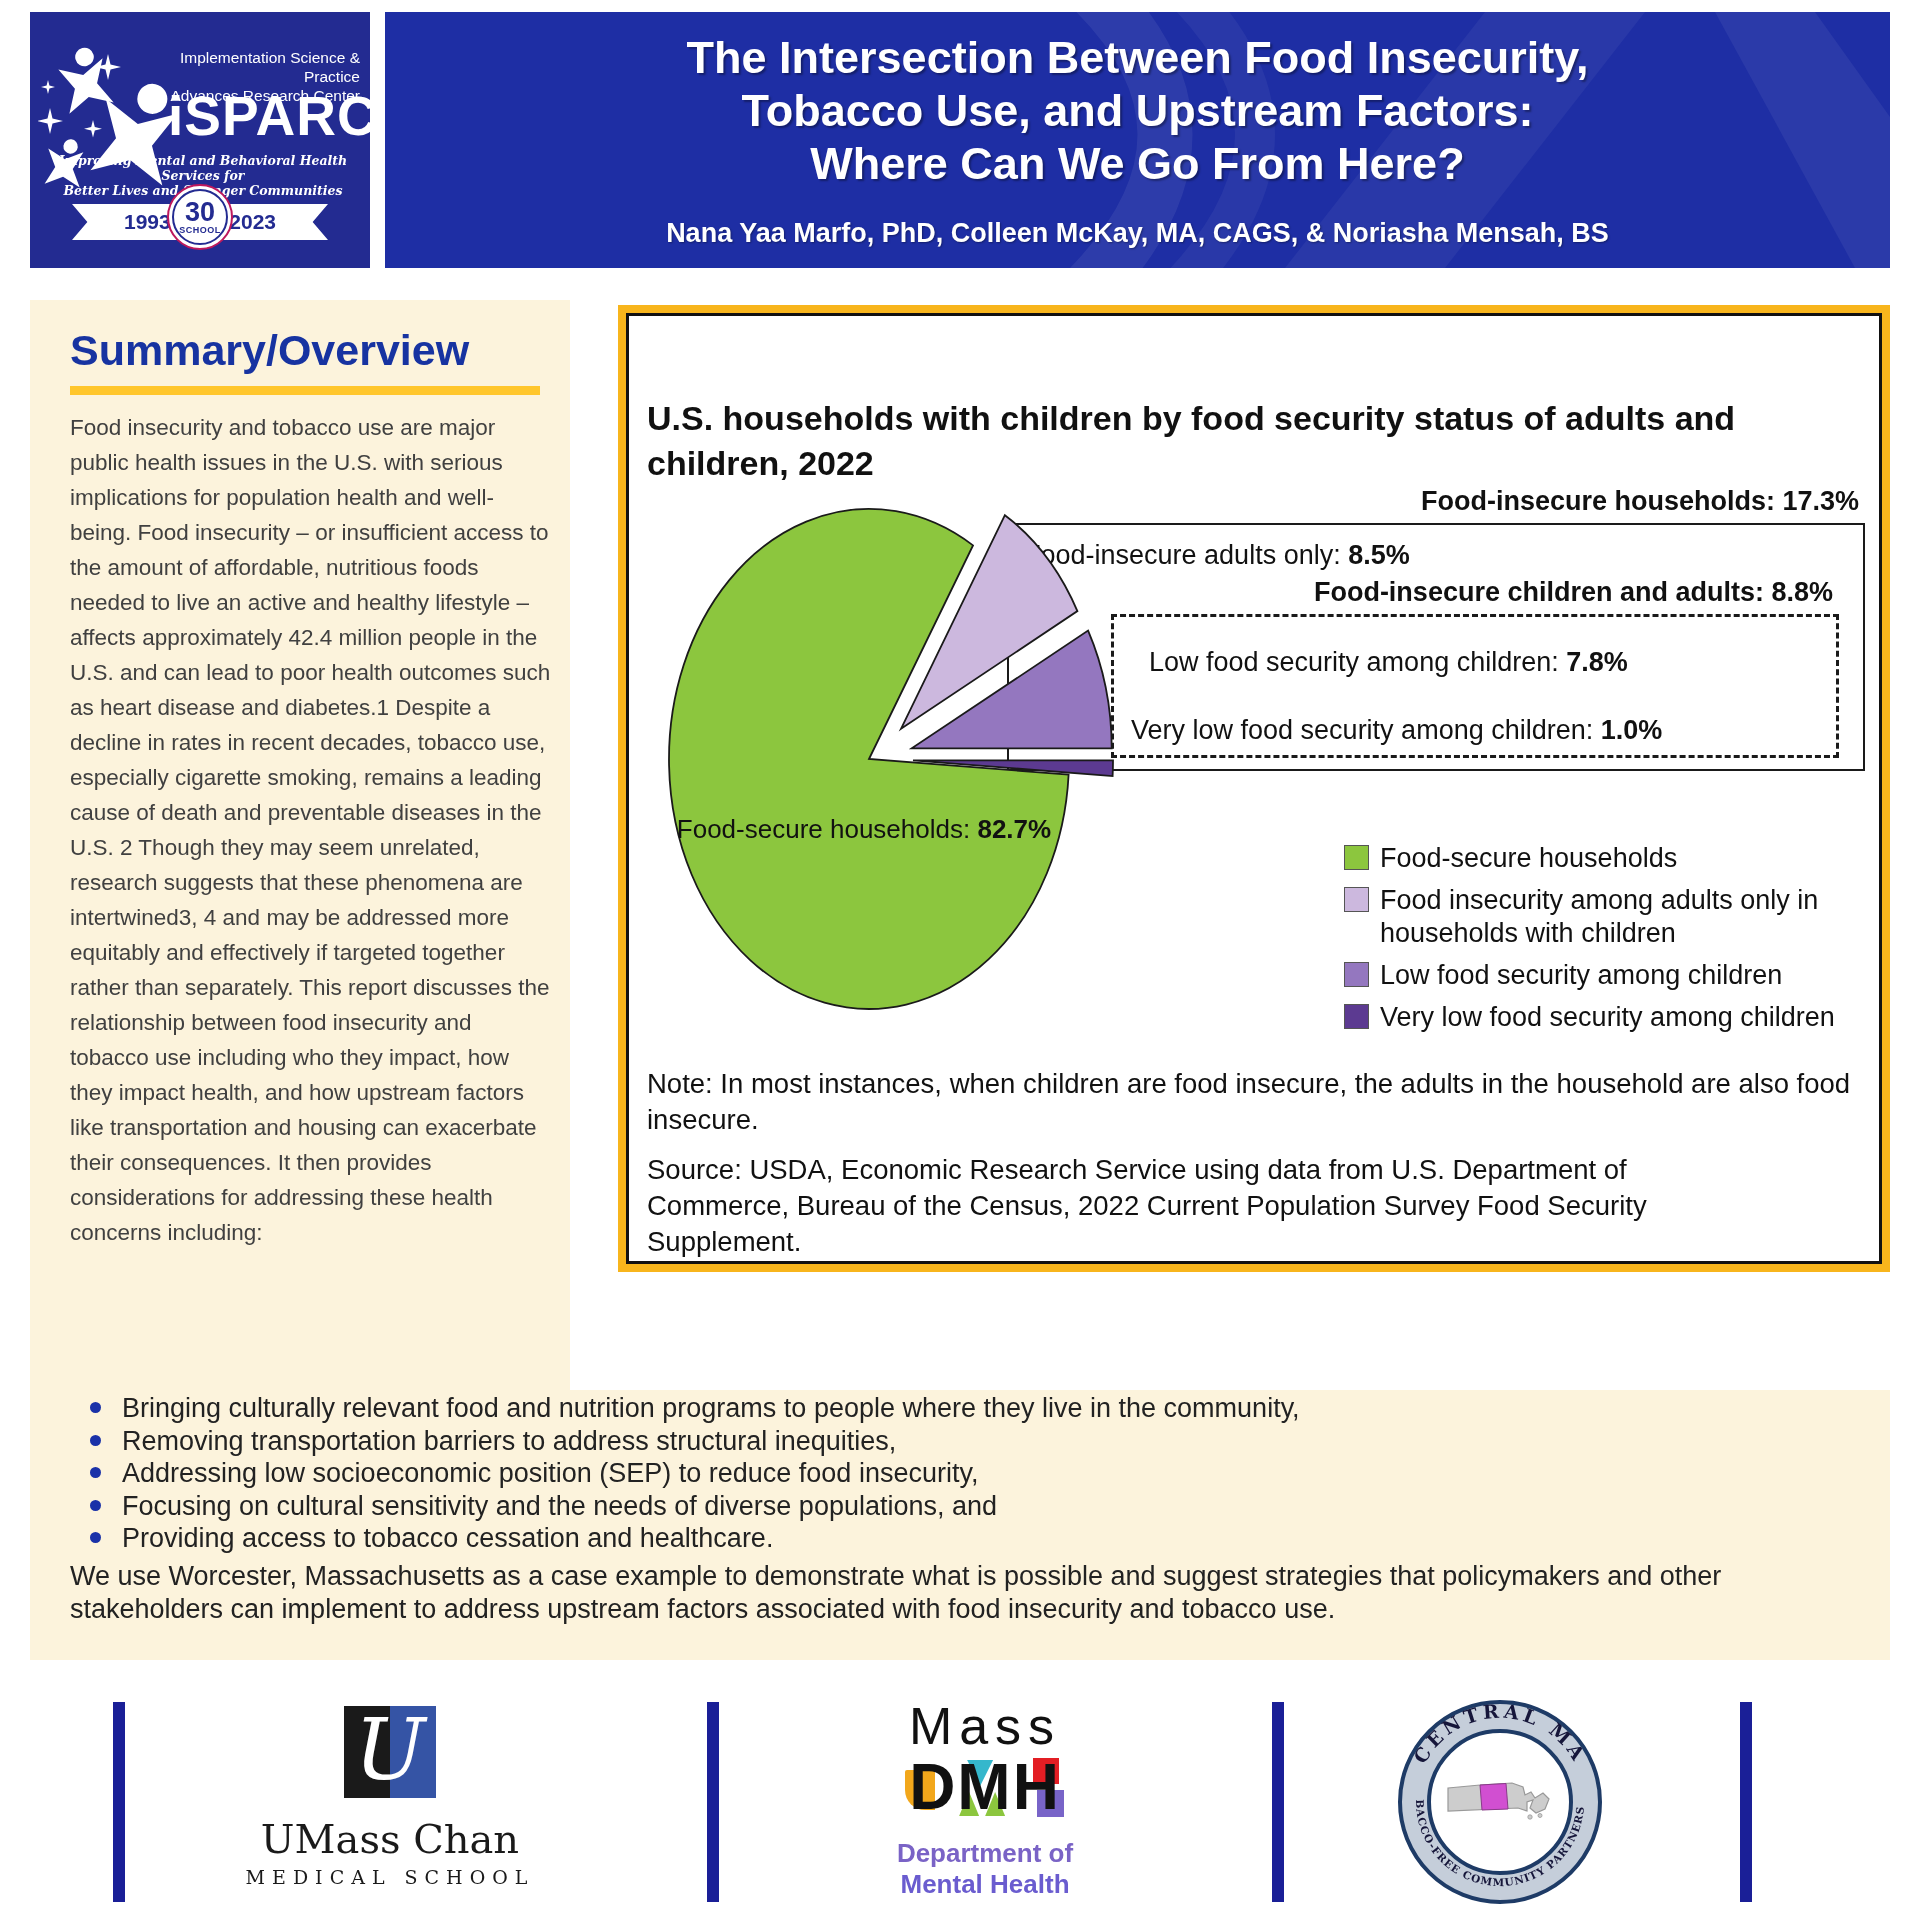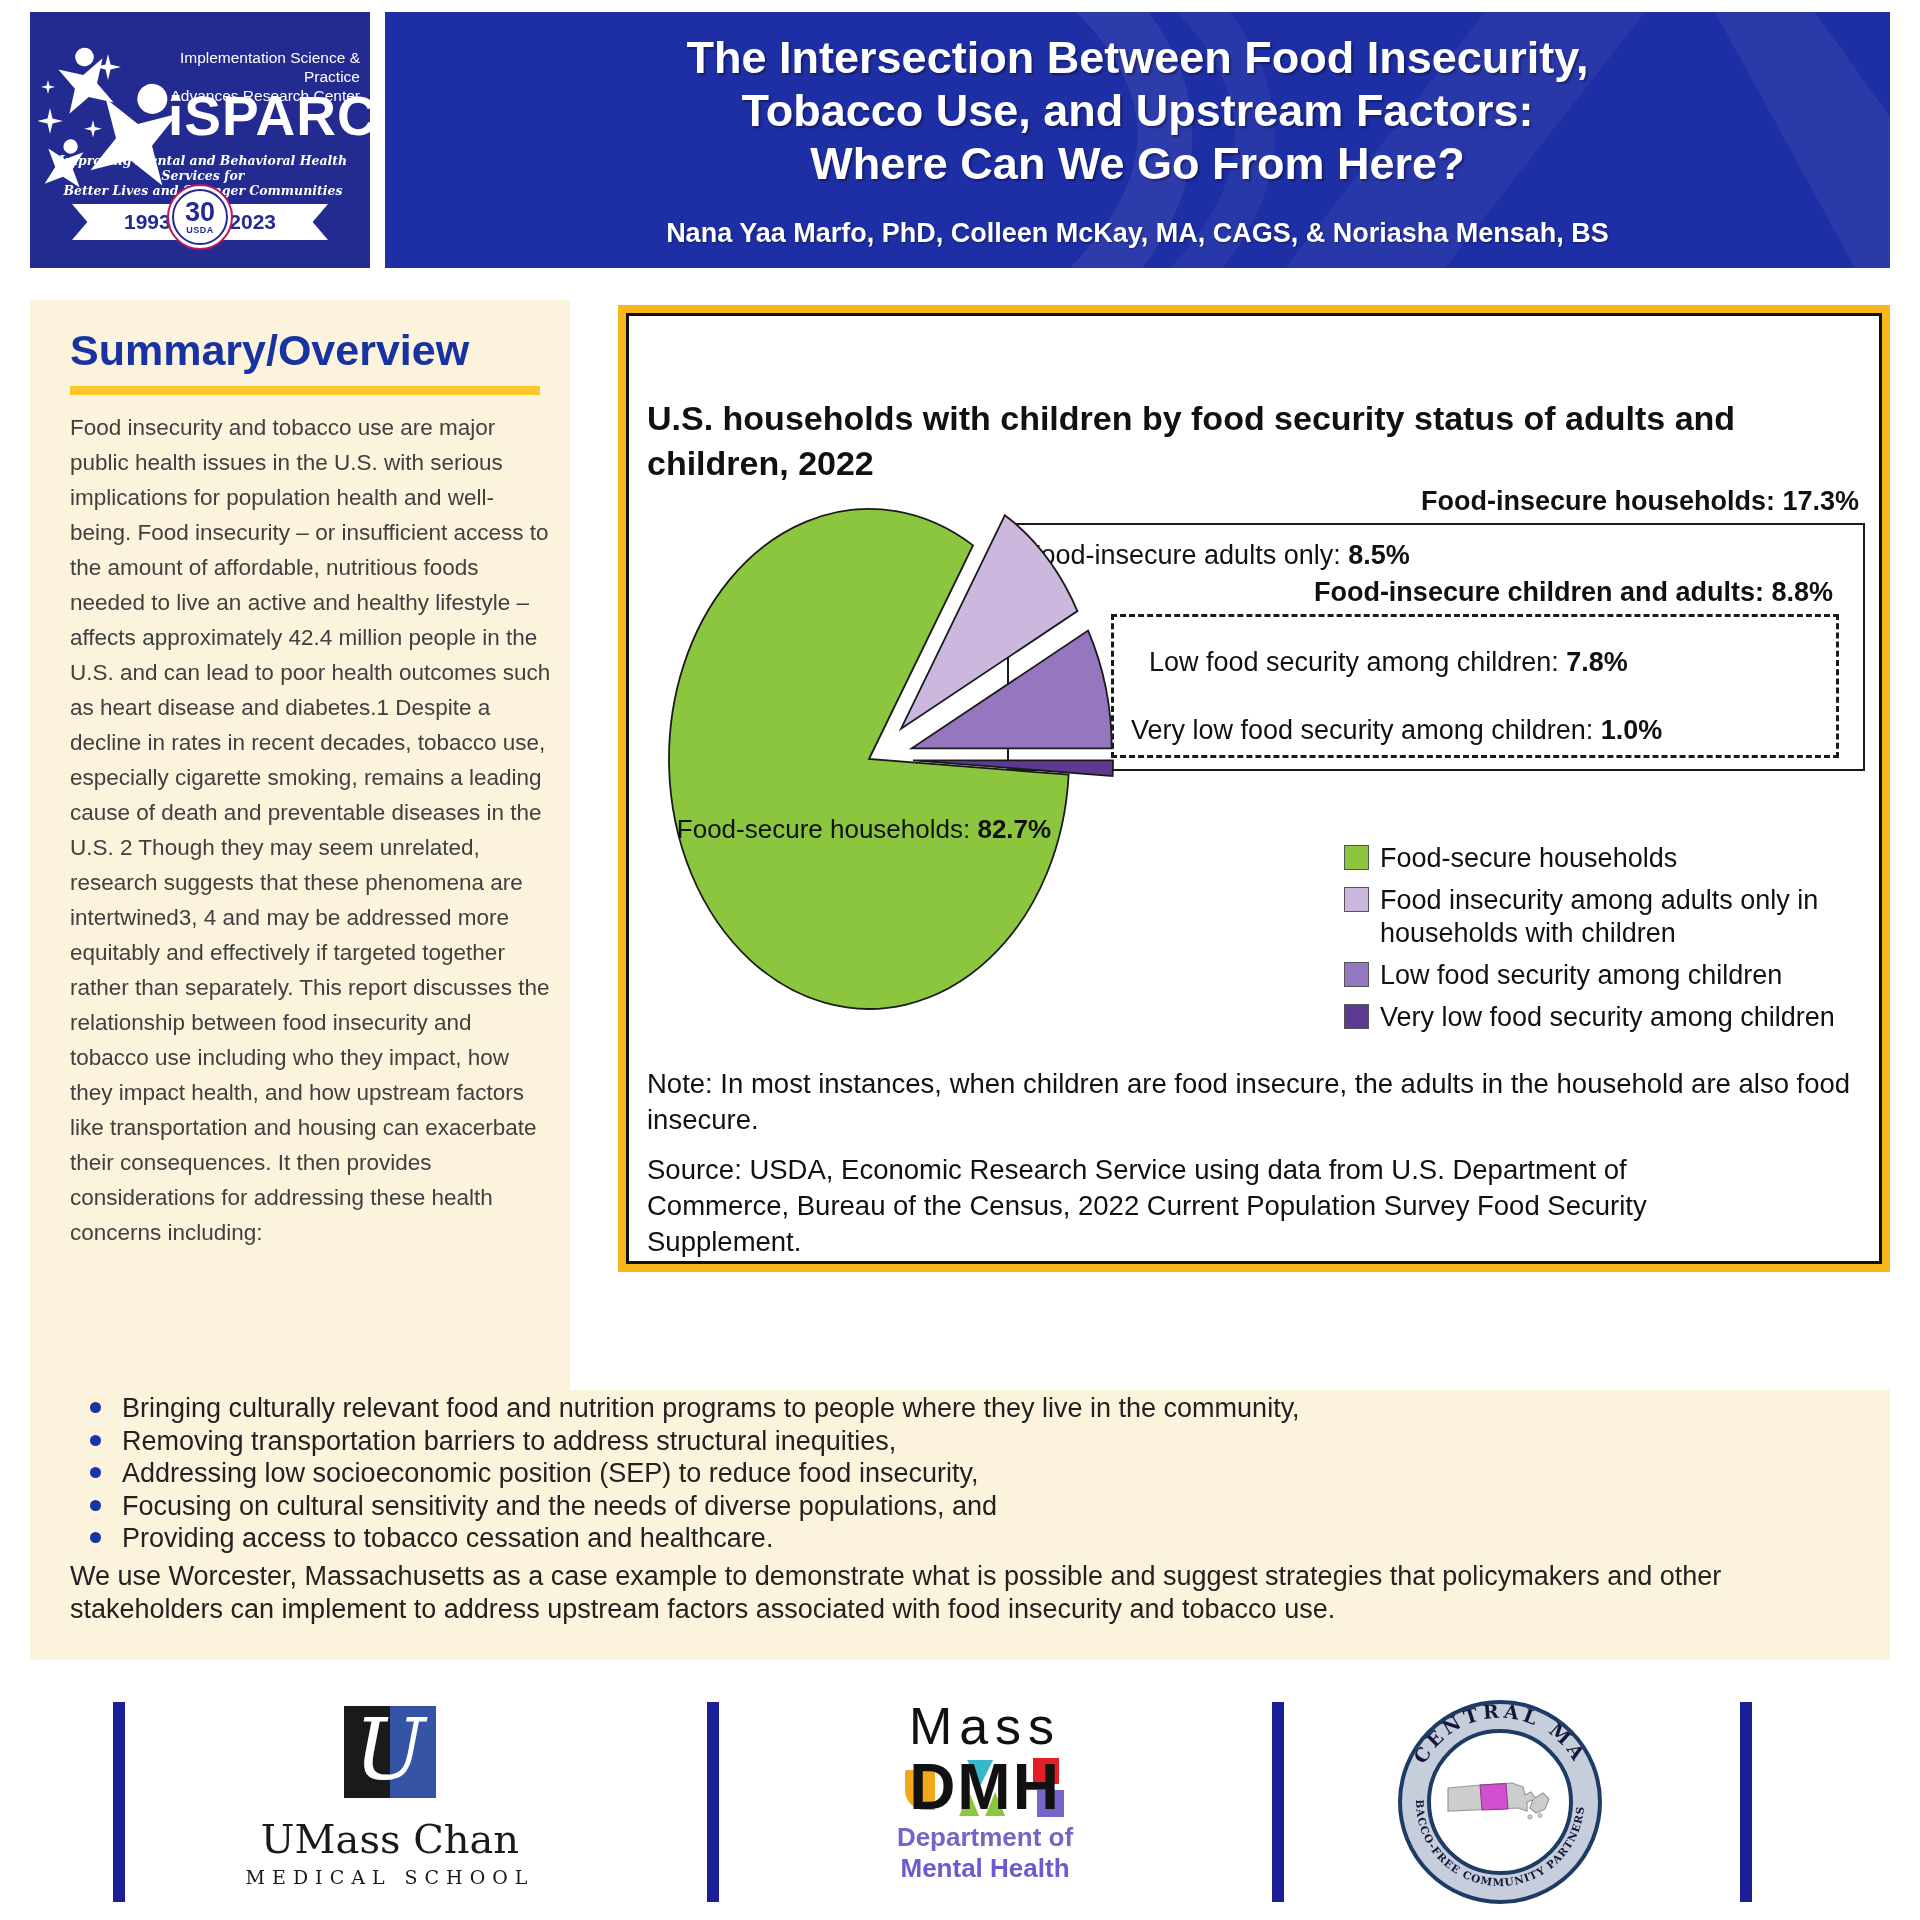--- a/index.html
+++ b/index.html
@@ -71,21 +71,21 @@
   .umass-sq .half-l { position:absolute; left:0; top:0; width:46px; height:92px; background:#1a1a1a; }
   .umass-sq .half-r { position:absolute; right:0; top:0; width:46px; height:92px; background:#3554A5; }
   .umass-u { position:absolute; left:0; top:-6px; width:92px; height:92px; color:#fff; font-family:"DejaVu Serif",serif; font-style:italic; font-size:84px; line-height:100px; }
   .umass-name { margin-top:14px; font-family:"DejaVu Serif",serif; font-size:40px; color:#1a1a1a; }
   .umass-sub { margin-top:4px; font-family:"DejaVu Serif",serif; font-size:19px; letter-spacing:7px; color:#1a1a1a; }
   .dmh { position:absolute; left:835px; top:1700px; width:300px; text-align:center; }
   .dmh-mass { font-size:52px; font-weight:400; letter-spacing:7px; color:#111; line-height:52px; }
   .dmh-row { position:relative; display:inline-block; margin-top:2px; }
   .dmh-txt { position:relative; z-index:1; font-size:64px; font-weight:bold; letter-spacing:2px; color:#111; line-height:66px; }
   .dmh-blk { position:absolute; z-index:0; }
-  .dmh-dept { margin-top:2px; font-weight:bold; font-size:26px; color:#7A63C6; }
+  .dmh-dept { margin-top:18px; font-weight:bold; font-size:26px; color:#7A63C6; }
   .dmh-mh { font-weight:bold; font-size:26px; color:#6A5CCF; }
   .badge { position:absolute; left:1395px; top:1697px; }
 
   [data-name$="-icon"] { display:inline-block; }
 </style>
 </head>
 <body>
 
 <div class="poster" data-name="poster">
 
@@ -115,21 +115,21 @@
     <div class="logo-acronym" data-name="logo-acronym">iSPARC</div>
     <div class="logo-tagline" data-name="logo-tagline">Improving Mental and Behavioral Health Services for
 Better Lives and Stronger Communities</div>
     <div class="ribbon" data-name="anniversary-ribbon">
       <span data-name="year-start">1993</span>
       <span data-name="year-end">2023</span>
     </div>
     <div class="anniv" data-name="anniversary-badge">
       <div class="anniv-inner" data-name="anniversary-badge-ring"></div>
       <div class="anniv-num" data-name="anniversary-number">30</div>
-      <div class="anniv-unit" data-name="anniversary-unit">USDA</div>
+      <div class="anniv-unit" data-name="anniversary-unit">SCHOOL</div>
     </div>
   </div>
 
   <div class="hdr-right" data-name="title-banner">
     <svg class="swoosh" data-name="banner-swoosh-decoration" width="1505" height="256" viewBox="0 0 1505 256" style="left:0;top:0;">
       <path d="M700,280 Q 860,120 700,-30" fill="none" stroke="rgba(255,255,255,0.07)" stroke-width="55"></path>
       <path d="M790,280 Q 950,120 790,-30" fill="none" stroke="rgba(255,255,255,0.05)" stroke-width="40"></path>
       <polygon points="1100,0 1260,0 1060,256 900,256" fill="rgba(255,255,255,0.05)"></polygon>
       <polygon points="1330,0 1430,0 1530,140 1530,256 1470,256" fill="rgba(255,255,255,0.06)"></polygon>
     </svg>

